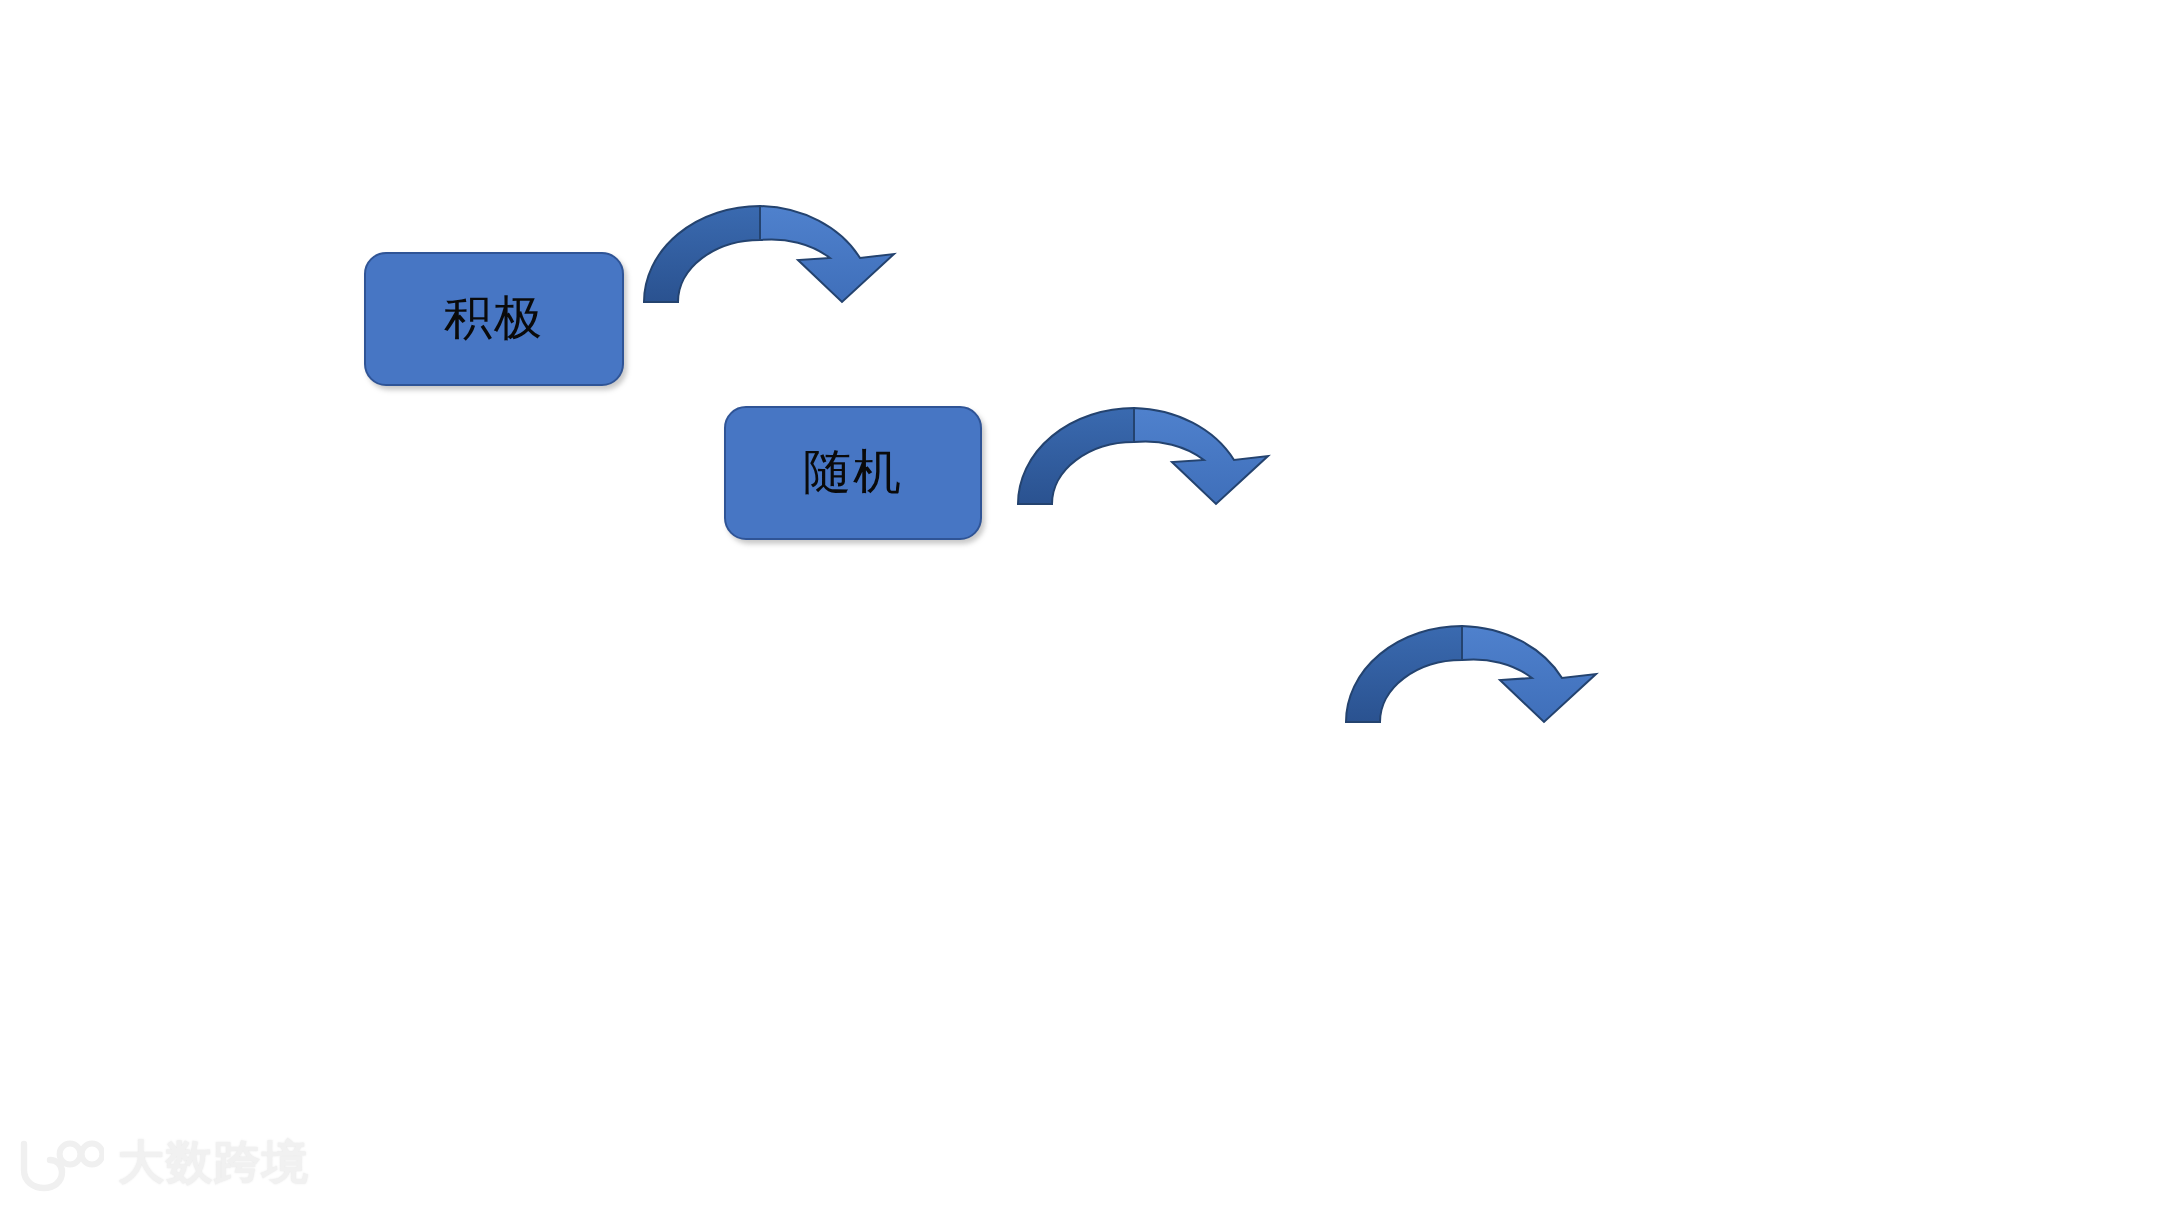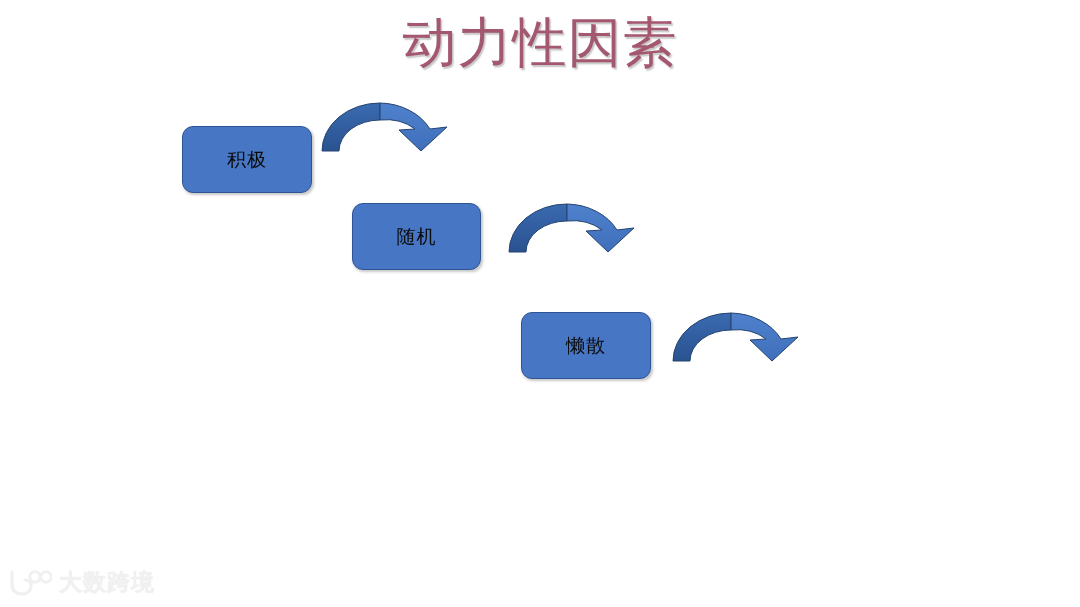--- a/index.html
+++ b/index.html
@@ -45,31 +45,31 @@
     box-sizing: border-box;
     background: #4776c4;
     border: 1.6px solid #2f5496;
     border-radius: 11px;
     display: flex;
     align-items: center;
     justify-content: center;
     box-shadow: 1.5px 2px 2.5px rgba(120,120,120,0.40);
   }
   .proc-box .box-label {
-    font-size: 19px;
+    font-size: 24px;
     line-height: 30px;
     color: #0a0a0a;
     font-weight: 400;
     letter-spacing: 1px;
     white-space: nowrap;
     font-family: Liberation Serif, serif;
   }
 
   #box-1 { left: 182px; top: 126px; width: 130px; height: 67px; }
-  #box-2 { left: 352px; top: 203px; width: 129px; height: 67px; }
+  #box-2 { left: 362px; top: 203px; width: 129px; height: 67px; }
   #box-3 { left: 521px; top: 312px; width: 130px; height: 67px; }
   #box-4 { left: 712px; top: 421px; width: 130px; height: 67px; }
 
   
   .arrow-wrap {
     position: absolute;
   }
   .arrow-wrap svg {
     display: block;
     overflow: visible;
@@ -104,21 +104,20 @@
     white-space: nowrap;
     text-shadow: 0 0 1px rgba(225,225,225,0.9);
     font-family: "DejaVu Sans", "Liberation Sans", sans-serif;
   }
 </style>
 </head>
 <body>
 
 <div id="slide">
 
-  <div id="slide-title">动力性因素</div>
 
   <div id="box-1" class="proc-box">
     <span class="box-label">积极</span>
   </div>
 
   <div id="arrow-1" class="arrow-wrap">
     <svg width="130" height="52" viewBox="0 0 130 52" xmlns="http://www.w3.org/2000/svg">
       <defs>
         <linearGradient id="grad-dark-1" x1="0" y1="0" x2="0" y2="1">
           <stop offset="0" stop-color="#3a6ab0"></stop>
@@ -150,23 +149,20 @@
         <linearGradient id="grad-light-2" x1="0" y1="0" x2="0" y2="1">
           <stop offset="0" stop-color="#4f81cd"></stop>
           <stop offset="1" stop-color="#3f6fba"></stop>
         </linearGradient>
       </defs>
       <path d="M2,52 A58,48 0 0 1 60,4 L60,21 A41,31 0 0 0 19,52 Z" fill="url(#grad-dark-2)" stroke="#24436f" stroke-width="1"></path>
       <path d="M60,4 A58,48 0 0 1 110,30 L127,28 L101,52 L79,31 L95,30 A41,31 0 0 0 60,21 Z" fill="url(#grad-light-2)" stroke="#24436f" stroke-width="1"></path>
     </svg>
   </div>
 
-  <div id="box-3" class="proc-box">
-    <span class="box-label">懒散</span>
-  </div>
 
   <div id="arrow-3" class="arrow-wrap">
     <svg width="130" height="52" viewBox="0 0 130 52" xmlns="http://www.w3.org/2000/svg">
       <defs>
         <linearGradient id="grad-dark-3" x1="0" y1="0" x2="0" y2="1">
           <stop offset="0" stop-color="#3a6ab0"></stop>
           <stop offset="1" stop-color="#2a5290"></stop>
         </linearGradient>
         <linearGradient id="grad-light-3" x1="0" y1="0" x2="0" y2="1">
           <stop offset="0" stop-color="#4f81cd"></stop>

